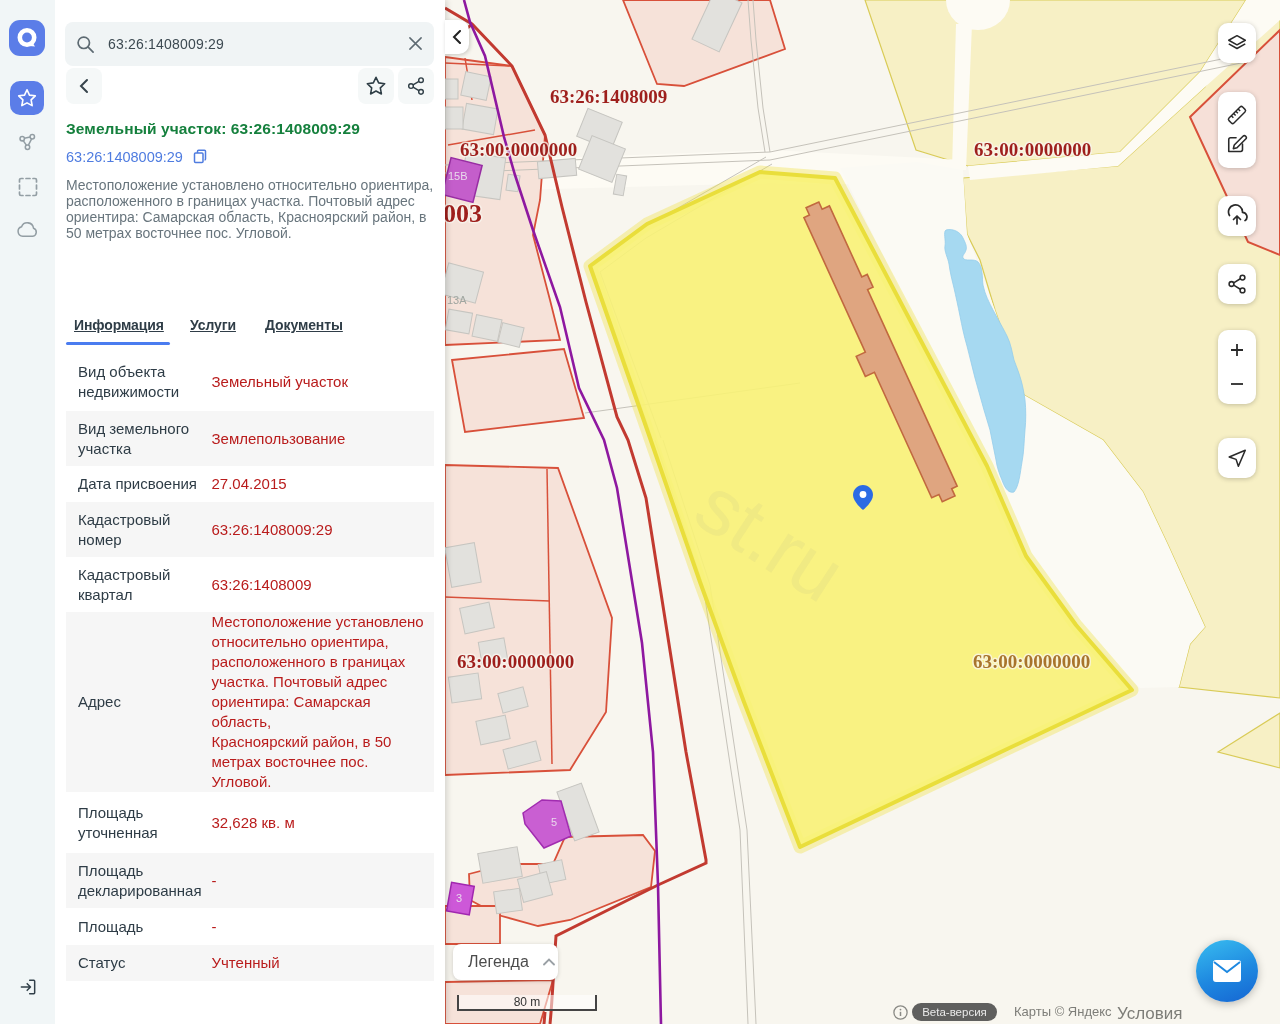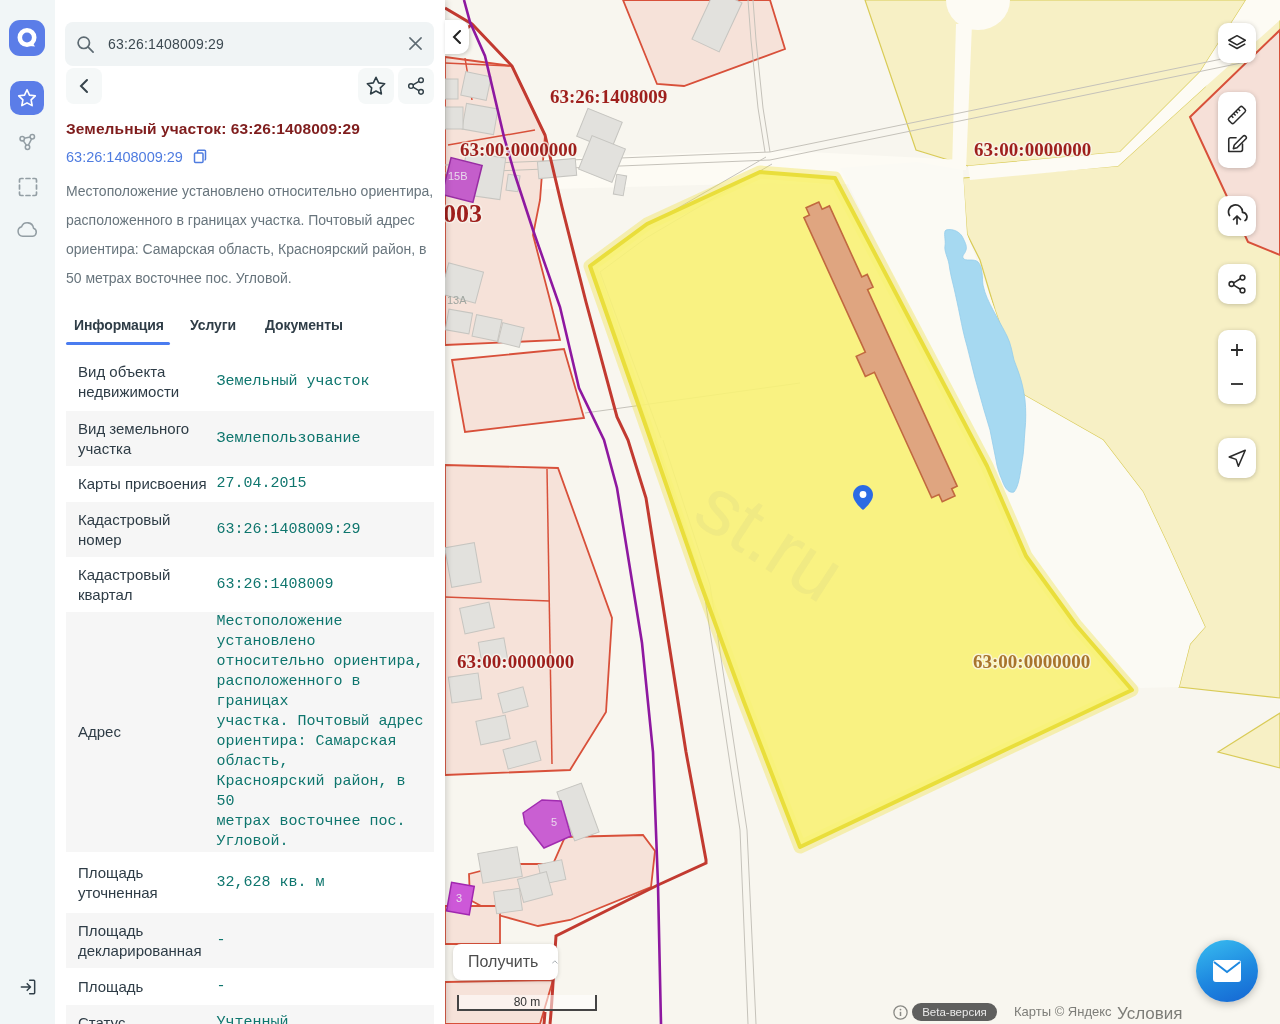--- a/index.html
+++ b/index.html
@@ -8,30 +8,30 @@
   
   #sidebar { position:absolute; left:0; top:0; width:55px; height:1024px; background:#f1f6f7; z-index:30; }
   .sb-logo { position:absolute; left:9px; top:20px; width:36px; height:36px; border-radius:11px; background:#5b7de8; }
   .sb-star { position:absolute; left:10px; top:81px; width:34px; height:34px; border-radius:10px; background:#5b7de8; display:flex; align-items:center; justify-content:center; }
   .sb-ic  { position:absolute; left:0; width:55px; display:flex; justify-content:center; color:#939ea4; }
   
   #panel { position:absolute; left:55px; top:0; width:390px; height:1024px; background:#fff; z-index:25; box-shadow:2px 0 6px rgba(0,0,0,0.15); }
   .search { position:absolute; left:10px; top:22px; width:369px; height:44px; background:#f0f4f5; border-radius:8px; }
   .search .txt { position:absolute; left:43px; top:14px; font-size:14px; color:#3d4a52; letter-spacing:0.2px; }
   .btn-sq { position:absolute; width:36px; height:36px; background:#f5f8f8; border-radius:8px; display:flex; align-items:center; justify-content:center; }
-  .title { position:absolute; left:11px; top:120px; font-size:15.5px; font-weight:bold; color:#7f1d1d; letter-spacing:0.1px; }
+  .title { position:absolute; left:11px; top:120px; font-size:15.5px; font-weight:bold; color:#15803d; letter-spacing:0.1px; }
   .cadlink { position:absolute; left:11px; top:149px; font-size:14.5px; color:#4f7ce0; }
-  .desc { position:absolute; left:11px; top:177px; font-size:14px; line-height:29px; color:#68757d; white-space:nowrap; }
+  .desc { position:absolute; left:11px; top:177px; font-size:14px; line-height:16px; color:#68757d; white-space:nowrap; }
   .getreport { position:absolute; left:11px; top:262px; width:368px; height:39px; background:#08915c; border-radius:8px; color:#fff; font-size:15.5px; font-weight:bold; display:flex; align-items:center; justify-content:center; letter-spacing:0.2px; }
-  .tabs { position:absolute; top:317px; font-size:14px; font-weight:bold; color:#2f3d47; letter-spacing:-0.1px; }
+  .tabs { position:absolute; top:317px; font-size:14px; font-weight:bold; color:#2f3d47; letter-spacing:-0.1px;text-decoration:underline; }
   .tab-underline { position:absolute; left:11px; top:342px; width:104px; height:3px; background:#4a7cf0; border-radius:2px; }
   table.info { position:absolute; left:11px; top:352px; width:368px; border-collapse:collapse; font-size:15px; }
   table.info td { vertical-align:middle; line-height:20px; }
   table.info td.l { width:144px; padding-left:12px; padding-right:10px; color:#2e3c46; }
-  table.info td.v { color:#0f766e; padding-right:4px;font-family:Liberation Mono, monospace; }
+  table.info td.v { color:#b91c1c; padding-right:4px; }
   tr.g { background:#f6f6f6; }
   
   #map { position:absolute; left:445px; top:0; width:835px; height:1024px; background:#f8f6ef; }
   .mapbtn { position:absolute; background:#fff; border-radius:10px; box-shadow:0 1px 5px rgba(0,0,0,0.22); display:flex; align-items:center; justify-content:center; color:#2a2a2a; }
   .legend { position:absolute; left:453px; top:944px; width:105px; height:36px; background:#fff; border-radius:8px; box-shadow:0 1px 4px rgba(0,0,0,0.18); display:flex; align-items:center; z-index:20; }
   .legend span { margin-left:15px; font-size:16px; color:#4c4c4c; }
   .scalebar { position:absolute; left:457px; top:995px; width:140px; height:16px; background:rgba(255,255,255,0.55); border-left:2px solid #444; border-right:2px solid #444; border-bottom:2px solid #444; z-index:20; text-align:center; font-size:12px; color:#333; line-height:14px; }
   .attrib { position:absolute; top:1004px; font-size:13px; color:#7d7d78; z-index:20; }
   .betapill { position:absolute; left:912px; top:1003px; width:85px; height:18px; border-radius:9px; background:rgba(68,68,68,0.85); color:#e9e9e9; font-size:11.5px; text-align:center; line-height:18px; z-index:20; }
   .chat { position:absolute; left:1196px; top:940px; width:62px; height:62px; border-radius:50%; background:linear-gradient(160deg,#39bdf0 0%, #1e88e0 55%, #1565d2 100%); z-index:20; box-shadow:0 2px 8px rgba(0,0,0,0.25); display:flex; align-items:center; justify-content:center; }
@@ -213,21 +213,21 @@
         <path d="M4 10 H16"></path>
       </svg>
   </div>
   <div class="mapbtn" style="left:1218px; top:438px; width:38px; height:40px;">
     <svg width="22" height="22" viewBox="0 0 24 24" fill="none" stroke="#2a2a2a" stroke-width="1.7" stroke-linejoin="round">
         <path d="M3.5 11 L21 3.5 L13.5 21 L11 13.5 Z"></path>
       </svg>
   </div>
 
   <div class="legend">
-      <span>Получить</span>
+      <span>Легенда</span>
     <svg width="12" height="8" viewBox="0 0 12 8" style="margin-left:14px">
         <path d="M1,6.5 L6,1.5 L11,6.5" stroke="#9aa0a5" stroke-width="1.8" fill="none" stroke-linecap="round"></path>
       </svg>
   </div>
   <div class="scalebar">80 m</div>
 
   <svg style="position:absolute; left:893px; top:1005px; z-index:20;" width="15" height="15" viewBox="0 0 15 15">
       <circle cx="7.5" cy="7.5" r="6.6" fill="none" stroke="#8a8a85" stroke-width="1.3"></circle>
       <path d="M7.5 6.8 V11" stroke="#8a8a85" stroke-width="1.5"></path>
       <circle cx="7.5" cy="4.6" r="0.9" fill="#8a8a85"></circle>
@@ -288,21 +288,21 @@
       <tbody>
           <tr style="height:59px;">
             <td class="l">Вид объекта<br>недвижимости</td>
             <td class="v">Земельный участок</td>
           </tr>
       <tr class="g" style="height:55px;">
             <td class="l">Вид земельного<br>участка</td>
             <td class="v">Землепользование</td>
           </tr>
       <tr style="height:36px;">
-            <td class="l" style="white-space:nowrap;">Карты присвоения</td>
+            <td class="l" style="white-space:nowrap;">Дата присвоения</td>
             <td class="v">27.04.2015</td>
           </tr>
       <tr class="g" style="height:55px;">
             <td class="l">Кадастровый<br>номер</td>
             <td class="v">63:26:1408009:29</td>
           </tr>
       <tr style="height:55px;">
             <td class="l">Кадастровый<br>квартал</td>
             <td class="v">63:26:1408009</td>
           </tr>

